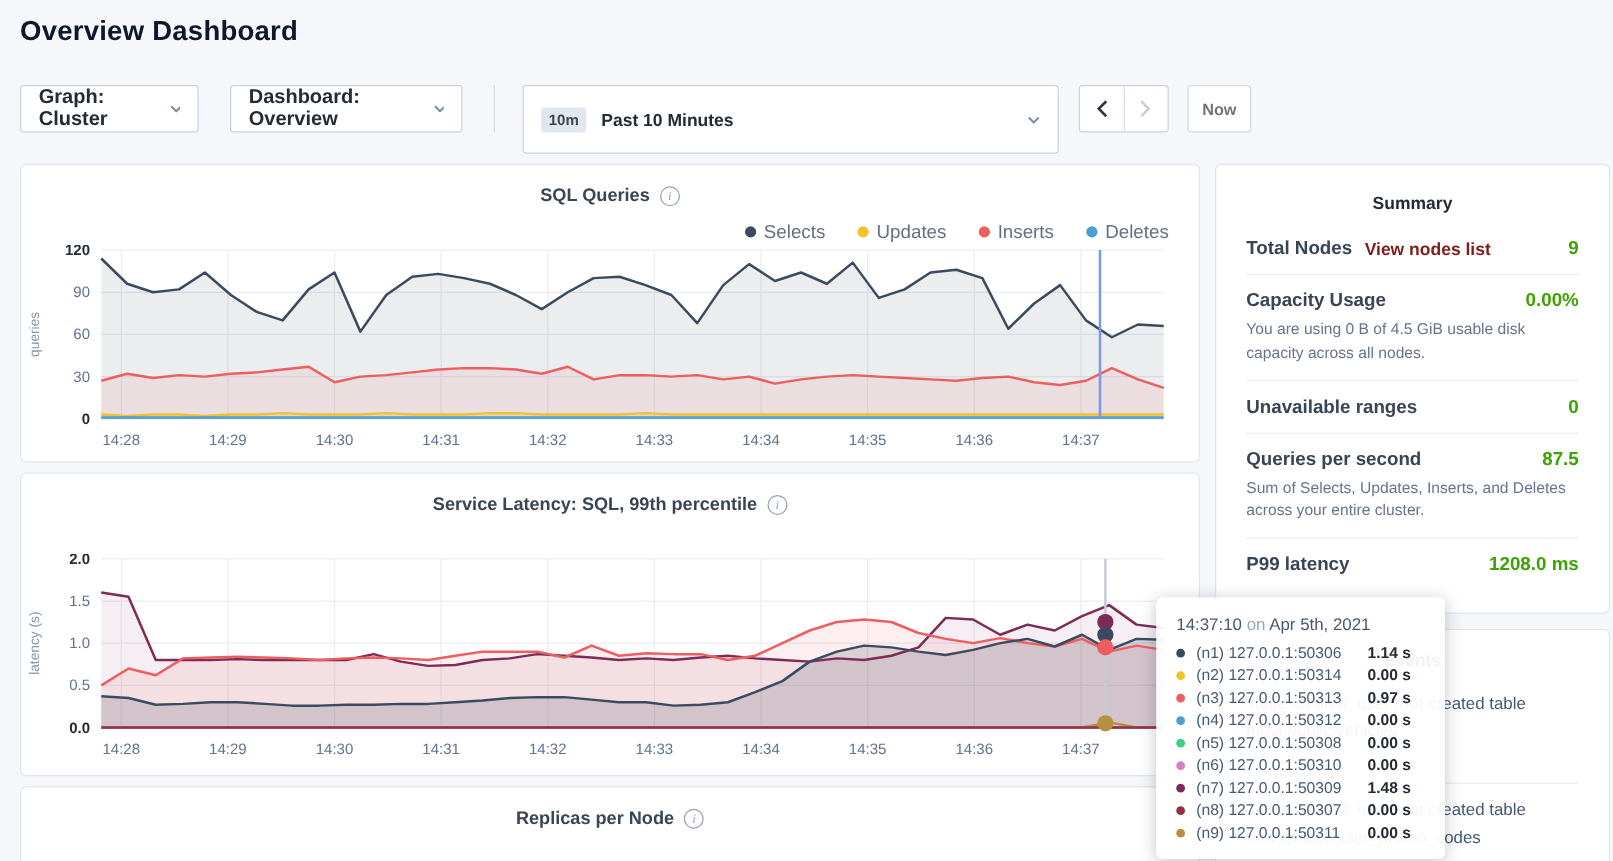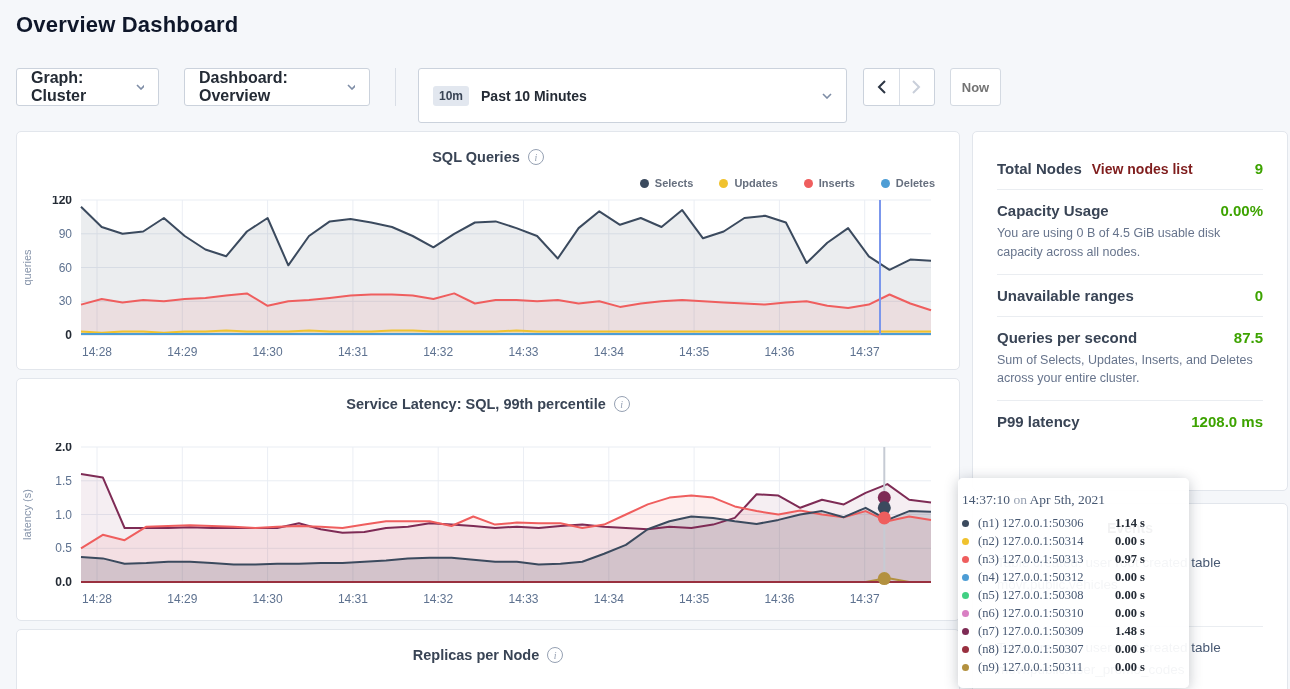--- a/index.html
+++ b/index.html
@@ -33,42 +33,42 @@
   #panel-latency  { left:16px;  top:378px; width:944px; height:243px; }
   #panel-replicas { left:16px;  top:629px; width:944px; height:130px; }
   #panel-summary  { left:972px; top:131px; width:316px; height:360px; padding:16px 24px; }
   #panel-events   { left:972px; top:503px; width:316px; height:216px; padding:14px 24px; }
 
   .chart-title { display:flex; align-items:center; justify-content:center; gap:8px; margin-top:17px;
     font-size:14.5px; font-weight:700; color:#394455; }
   .info-icon { width:16px; height:16px; border:1px solid #96A1B3; border-radius:50%; display:inline-flex; align-items:center;
     justify-content:center; font-size:10px; font-weight:400; color:#96A1B3; font-family:"Liberation Serif",serif; font-style:italic; cursor:pointer; }
   .legend { position:absolute; right:24px; top:45px; display:flex; gap:26px; }
-  .legend-item { display:flex; align-items:center; gap:6px; font-size:11px; color:#666F7E;font-weight:bold; }
+  .legend-item { display:flex; align-items:center; gap:6px; font-size:15px; color:#666F7E; }
   .legend-dot { width:9px; height:9px; border-radius:50%; }
   .chart-svg { position:absolute; left:0; top:64px; width:944px; height:170px; }
 
   
   .summary-title { text-align:center; font-size:14px; font-weight:700; color:#242B35; padding:6px 0 8px; }
   .sum-row { border-top:1px solid #EAEDF1; padding:12px 0; }
   .sum-row:first-child { border-top:none; }
   .sum-head { display:flex; align-items:center; gap:10px; }
   .sum-label { font-size:15px; font-weight:700; color:#394455; }
   .sum-link { font-size:14px; font-weight:700; color:#7f1d1d; text-decoration:none; cursor:pointer; }
   .sum-value { margin-left:auto; font-size:15px; font-weight:700; color:#3DA300; }
   .sum-desc { margin-top:5px; font-size:12.5px; line-height:1.5; color:#67748C; }
 
   
   .events-title { text-align:center; font-size:14px; font-weight:700; color:#242B35; padding:2px 0 6px; }
   .event-item { padding:10px 0 30px; border-bottom:1px solid #EAEDF1; font-size:13.5px; line-height:22px; color:#475872; }
   .event-item:last-child { border-bottom:none; padding-bottom:6px; }
 
   
-  .tooltip { position:absolute; left:958px; top:478px; width:231px; background:rgba(255,255,255,0.94);
-    border-radius:5px; box-shadow:0 2px 14px rgba(40,50,70,0.28); padding:10px 4px 12px; z-index:50;font-family:Liberation Serif, serif; }
+  .tooltip { position:absolute; left:925px; top:478px; width:231px; background:rgba(255,255,255,0.94);
+    border-radius:5px; box-shadow:0 2px 14px rgba(40,50,70,0.28); padding:10px 16px 12px; z-index:50; }
   .tt-header { font-size:13.5px; color:#475872; padding:4px 0 6px; }
   .tt-on { color:#98A2B3; }
   .tt-row { display:flex; align-items:center; height:18px; font-size:12.5px; color:#475872; }
   .tt-dot { width:7px; height:7px; border-radius:50%; margin-right:9px; flex:none; }
   .tt-label { width:137px; }
   .tt-value { font-weight:700; color:#242B35; }
 </style>
 </head>
 <body>
 
@@ -240,20 +240,21 @@
   </section>
 
   <section class="panel" id="panel-replicas">
     <div class="chart-title">
       <span>Replicas per Node</span>
       <span class="info-icon">i</span>
     </div>
   </section>
 
   <aside class="panel" id="panel-summary">
+    <div class="summary-title">Summary</div>
     <div id="summary-rows">
         <div class="sum-row">
           <div class="sum-head">
             <span class="sum-label">Total Nodes</span>
             <a class="sum-link">View nodes list</a>
             <span class="sum-value">9</span>
           </div>
         </div>
         <div class="sum-row">
           <div class="sum-head">

